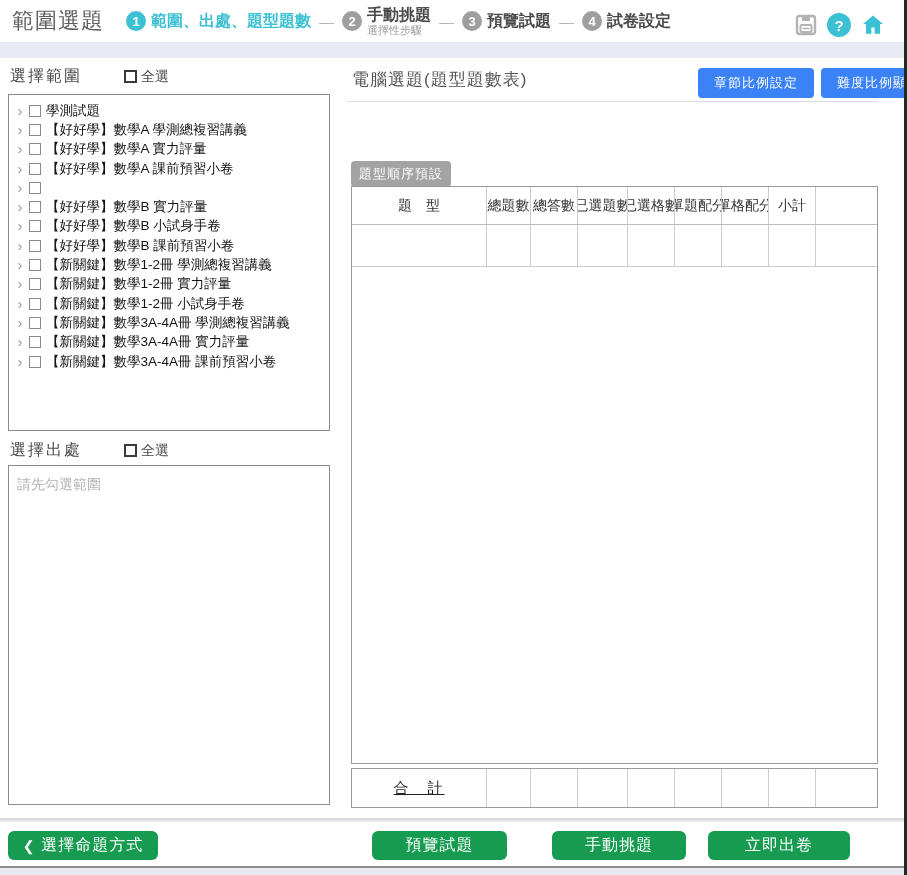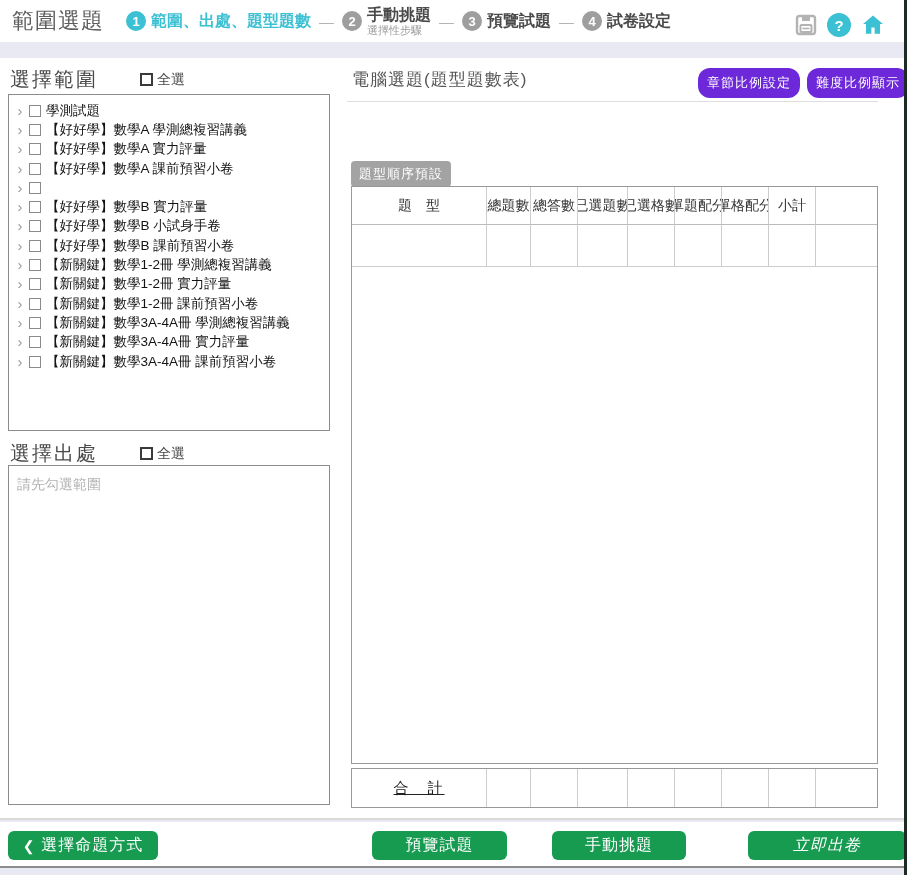--- a/index.html
+++ b/index.html
@@ -36,21 +36,21 @@
     width:24px; height:24px; border-radius:50%; background:#3cc0d3; color:#fff;
     font-weight:bold; font-size:15px; display:flex; align-items:center; justify-content:center; cursor:pointer;
   }
   .home-icon { width:26px; height:26px; cursor:pointer; }
   
   .main {
     position:absolute; top:58px; left:0; width:904px; height:762px;
     background:#fff; border-bottom:2px solid #d9d9d9;
   }
   .section-head { position:absolute; display:flex; align-items:center; }
-  .section-title { font-size:20px; color:#4a4a4a; letter-spacing:2px; }
+  .section-title { font-size:16px; color:#4a4a4a; letter-spacing:2px; }
   .selectall { display:flex; align-items:center; margin-left:42px; cursor:pointer; }
   .cb {
     width:13px; height:13px; border:2px solid #3a3a3a; background:#fff;
     display:inline-block; margin-right:4px; flex:none;
   }
   .tree-box {
     position:absolute; left:8px; top:36px; width:322px; height:337px;
     border:1px solid #8c8c8c; background:#fff; padding:6px 2px 2px 4px; overflow:hidden;
   }
   .tree-row { display:flex; align-items:center; height:19.3px; cursor:pointer; }
@@ -62,22 +62,22 @@
   .tree-label { font-size:13.5px; color:#141414; white-space:nowrap; }
   .source-box {
     position:absolute; left:8px; top:407px; width:322px; height:340px;
     border:1px solid #8c8c8c; background:#fff; padding:10px 8px;
   }
   .placeholder { font-size:14px; color:#b3b3b3; }
   
   .panel-title { position:absolute; left:352px; top:10px; font-size:17px; color:#555; letter-spacing:1px; }
   .ratio-buttons { position:absolute; top:10px; left:698px; display:flex; gap:7px; }
   .btn-green {
-    background:#6d28d9; color:#fff; border:none; border-radius:12px;
-    font-size:13px; padding:6px 9px; cursor:pointer; white-space:nowrap; letter-spacing:1px;
+    background:#3b82f6; color:#fff; border:none; border-radius:4px;
+    font-size:13px; padding:6px 16px; cursor:pointer; white-space:nowrap; letter-spacing:1px;
     font-family:inherit;
   }
   .panel-divider { position:absolute; left:347px; top:43px; width:531px; height:1px; background:#ddd; }
   .badge-gray {
     position:absolute; left:351px; top:103px;
     background:#a3a3a3; color:#fff; font-size:13px; padding:4px 8px;
     border-radius:4px; letter-spacing:1px; cursor:default;
   }
   .qtable {
     position:absolute; left:351px; top:128px; width:527px; height:578px;
@@ -105,21 +105,21 @@
   .bar-btn {
     position:absolute; top:9px; height:29px; background:#169b51; color:#fff;
     border:none; border-radius:6px; font-size:16px; letter-spacing:1px;
     display:flex; align-items:center; justify-content:center; cursor:pointer;
     font-family:inherit;
   }
   .btn-back { left:8px; width:150px; }
   .btn-back .chev { font-size:14px; margin-right:6px; font-weight:bold; }
   .btn-preview { left:372px; width:135px; }
   .btn-manual { left:552px; width:134px; }
-  .btn-generate { left:748px; width:158px;font-style:italic; }
+  .btn-generate { left:708px; width:142px; }
   .right-edge { position:absolute; top:0; right:0; width:3px; height:875px; background:#1e2a24; }
 </style>
 </head>
 <body>
 
 <div class="header">
   <div class="app-title">範圍選題</div>
 
   <div class="steps">
     <div class="step active">
@@ -218,21 +218,21 @@
         <span class="tree-label">【新關鍵】數學1-2冊 學測總複習講義</span>
       </div>
     <div class="tree-row">
         <span class="tree-chevron">›</span>
         <span class="tree-cb"></span>
         <span class="tree-label">【新關鍵】數學1-2冊 實力評量</span>
       </div>
     <div class="tree-row">
         <span class="tree-chevron">›</span>
         <span class="tree-cb"></span>
-        <span class="tree-label">【新關鍵】數學1-2冊 課前預習小卷</span>
+        <span class="tree-label">【新關鍵】數學1-2冊 小試身手卷</span>
       </div>
     <div class="tree-row">
         <span class="tree-chevron">›</span>
         <span class="tree-cb"></span>
         <span class="tree-label">【新關鍵】數學3A-4A冊 學測總複習講義</span>
       </div>
     <div class="tree-row">
         <span class="tree-chevron">›</span>
         <span class="tree-cb"></span>
         <span class="tree-label">【新關鍵】數學3A-4A冊 實力評量</span>

